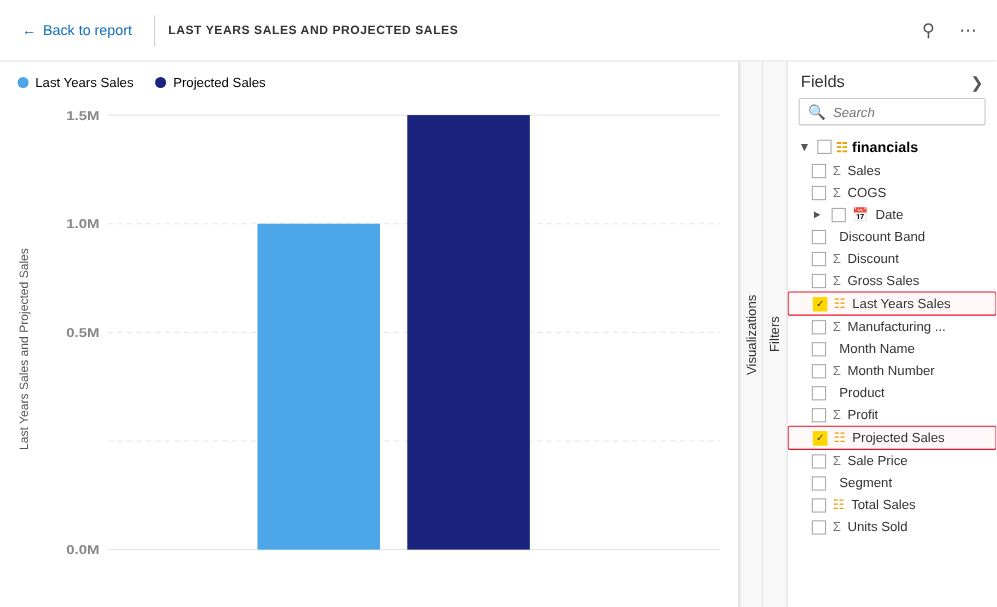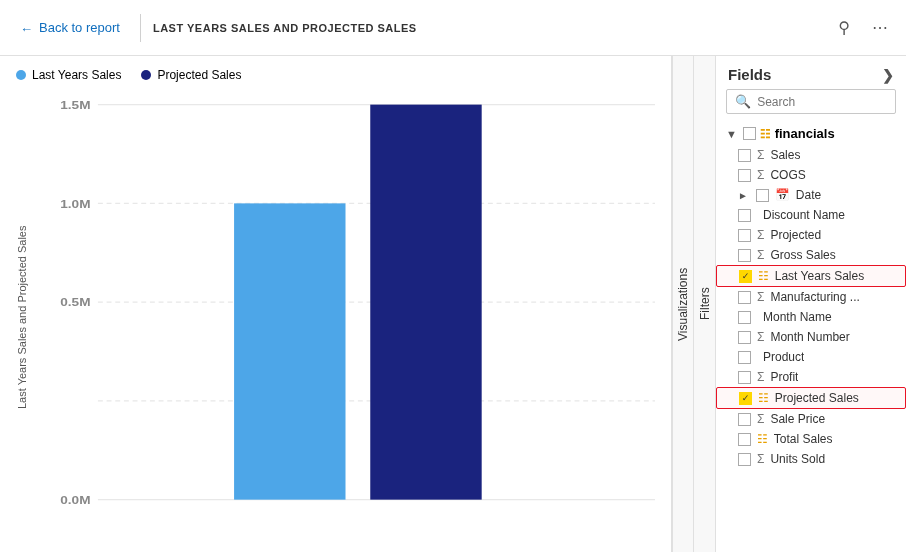--- a/index.html
+++ b/index.html
@@ -45,30 +45,30 @@
       width: 22px; background: #f8f8f8; border-left: 1px solid #e0e0e0;
       display: flex; align-items: center; justify-content: center; cursor: pointer;
       writing-mode: vertical-lr; transform: rotate(180deg);
       font-size: 12px; color: #333; padding: 8px 0; user-select: none;
     }
 
     
     .fields-panel { width: 190px; display: flex; flex-direction: column; background: #fff; }
     .fields-header {
       display: flex; align-items: center; justify-content: space-between;
-      padding: 10px 12px 6px; font-size: 15px; font-weight: 700; color: #333;
+      padding: 10px 12px 6px; font-size: 15px; font-weight: 400; color: #333;
     }
     .fields-header-chevron { color: #555; font-size: 14px; cursor: pointer; }
 
     .search-box {
       margin: 0 10px 8px; display: flex; align-items: center;
       border: 1px solid #c8c8c8; border-radius: 2px; padding: 4px 8px; gap: 6px;
     }
     .search-icon { color: #555; font-size: 13px; }
-    .search-input { border: none; outline: none; font-size: 12px; width: 100%; color: #3b82f6; }
+    .search-input { border: none; outline: none; font-size: 12px; width: 100%; color: #3b82f6; font-style: italic; }
 
     .fields-list { flex: 1; overflow-y: auto; padding: 0 0 8px; }
     .fields-list::-webkit-scrollbar { width: 6px; }
     .fields-list::-webkit-scrollbar-thumb { background: #c8c8c8; border-radius: 3px; }
 
     .field-group-header {
       display: flex; align-items: center; gap: 4px; padding: 4px 10px;
       cursor: pointer; font-size: 13px; font-weight: 600;
     }
 
@@ -200,27 +200,27 @@
         <div class="field-item">
           <span style="font-size:10px;color:#555;margin-right:2px;">►</span>
           <span class="field-checkbox"></span>
           <span class="field-icon table-icon">📅</span>
           <span class="field-label">Date</span>
         </div>
 
         <div class="field-item">
           <span class="field-checkbox"></span>
           <span class="field-icon"></span>
-          <span class="field-label">Discount Name</span>
-        </div>
-
-        <div class="field-item">
-          <span class="field-checkbox"></span>
-          <span class="field-icon sum-icon">Σ</span>
-          <span class="field-label">Projected</span>
+          <span class="field-label">Discount Band</span>
+        </div>
+
+        <div class="field-item">
+          <span class="field-checkbox"></span>
+          <span class="field-icon sum-icon">Σ</span>
+          <span class="field-label">Discount</span>
         </div>
 
         <div class="field-item">
           <span class="field-checkbox"></span>
           <span class="field-icon sum-icon">Σ</span>
           <span class="field-label">Gross Sales</span>
         </div>
 
         <div class="field-item highlighted">
           <span class="field-checkbox checked"></span>
@@ -263,20 +263,25 @@
           <span class="field-icon table-icon">☷</span>
           <span class="field-label">Projected Sales</span>
         </div>
 
         <div class="field-item">
           <span class="field-checkbox"></span>
           <span class="field-icon sum-icon">Σ</span>
           <span class="field-label">Sale Price</span>
         </div>
 
+        <div class="field-item">
+          <span class="field-checkbox"></span>
+          <span class="field-icon"></span>
+          <span class="field-label">Segment</span>
+        </div>
 
         <div class="field-item">
           <span class="field-checkbox"></span>
           <span class="field-icon table-icon">☷</span>
           <span class="field-label">Total Sales</span>
         </div>
 
         <div class="field-item">
           <span class="field-checkbox"></span>
           <span class="field-icon sum-icon">Σ</span>

